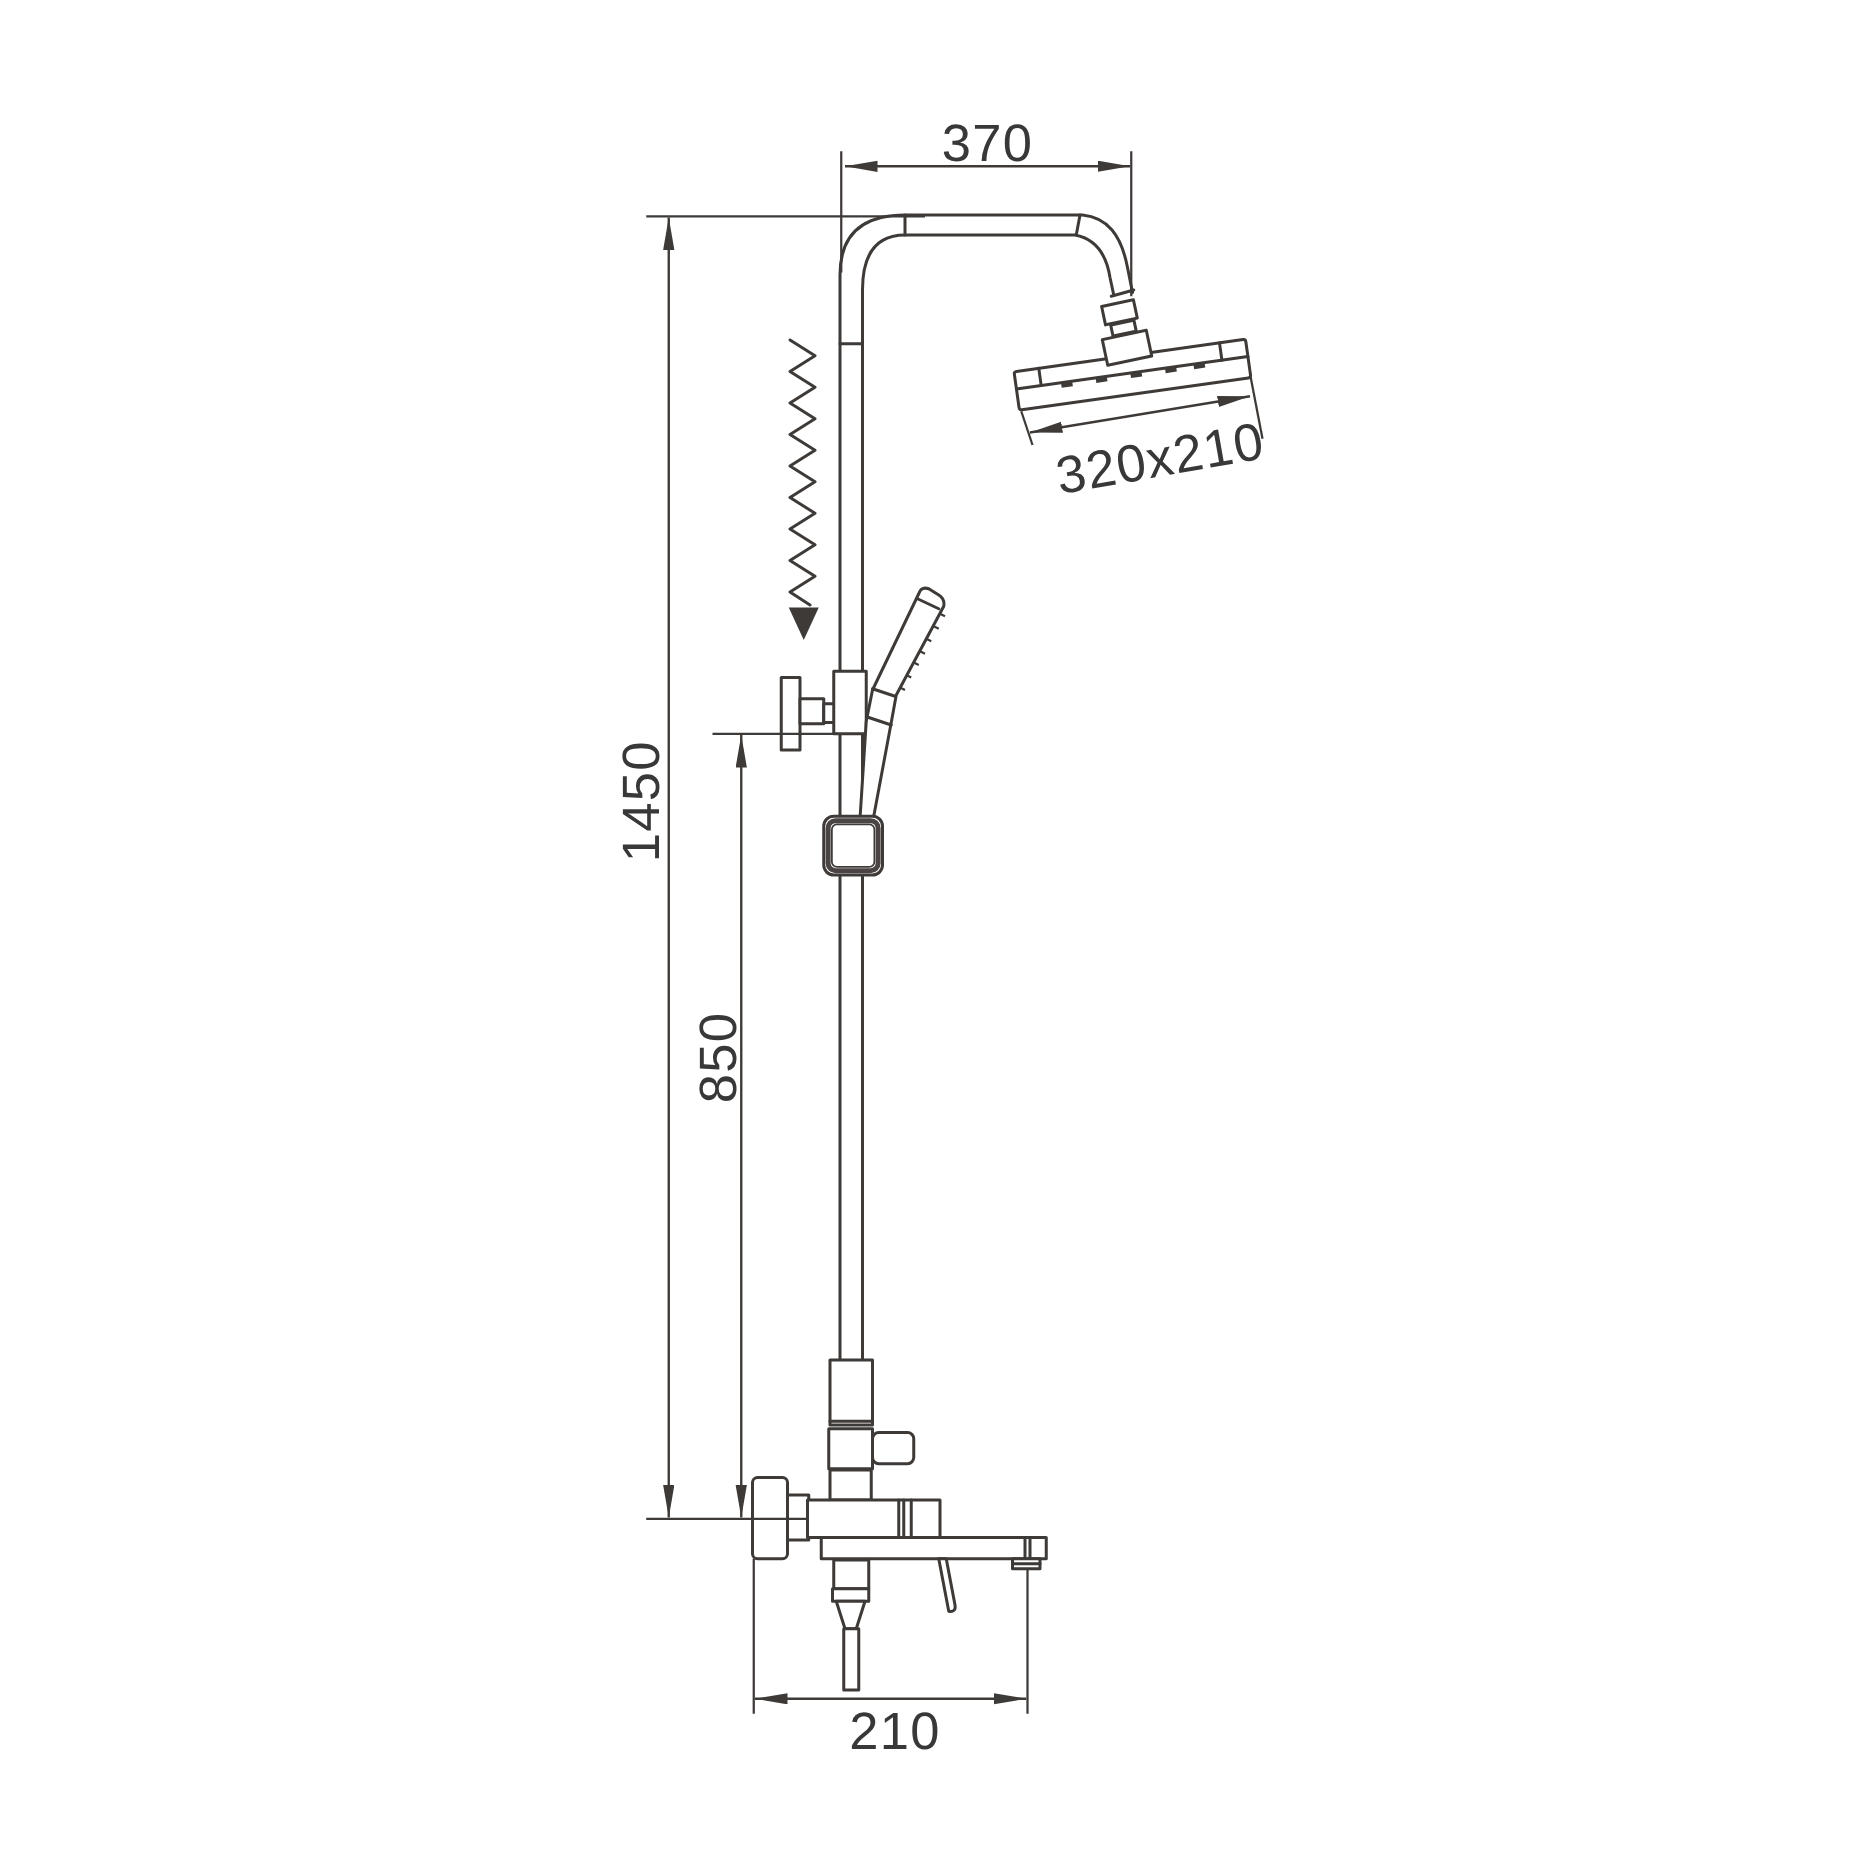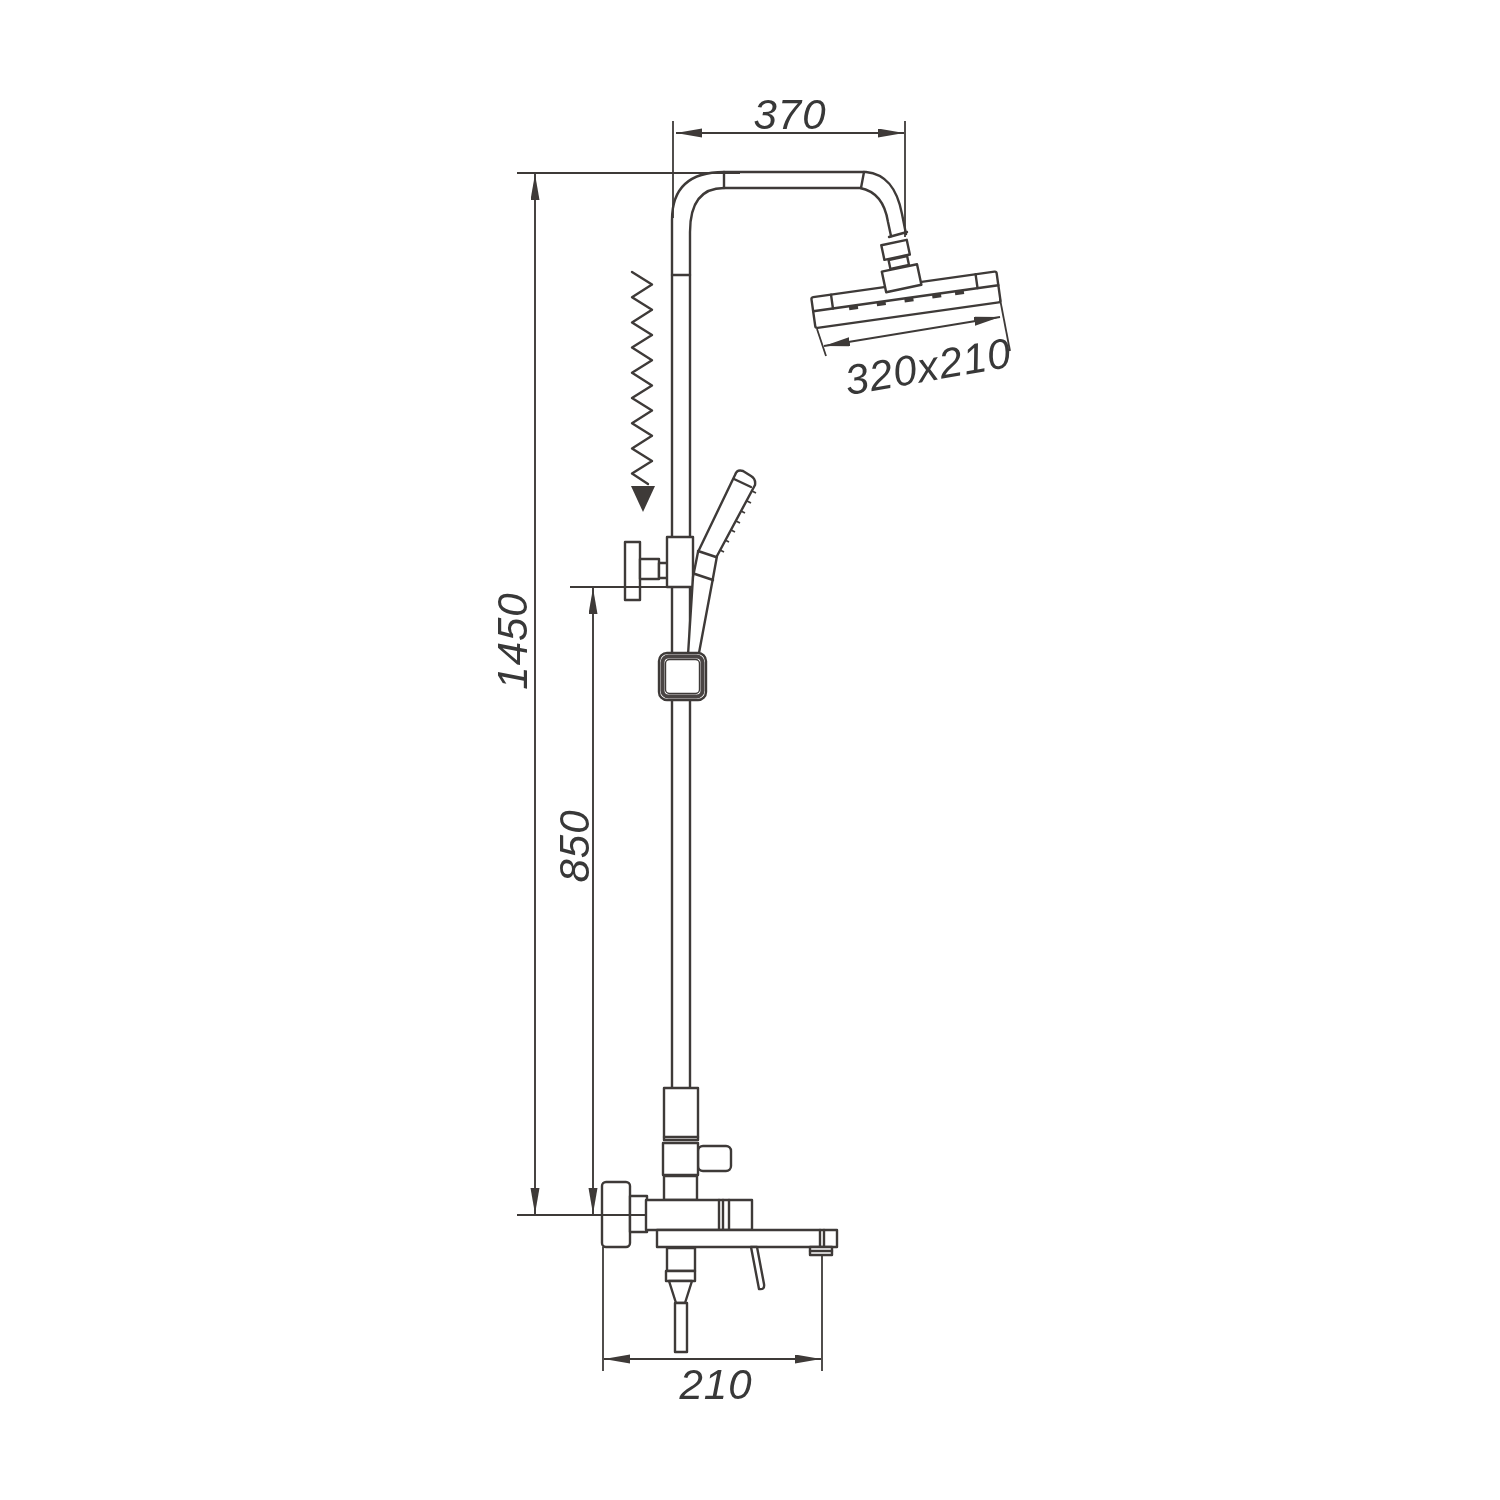--- a/index.html
+++ b/index.html
@@ -5,21 +5,20 @@
   :root{
     --ln:#3e3a38;
     --tx:#383838;
   }
   html,body{margin:0;padding:0;background:#ffffff;}
   .stage{
     position:relative;
     width:1500px;height:1500px;
     background:#ffffff;
     overflow:hidden;
-    font-style:italic;
   }
   svg{position:absolute;left:0;top:0;}
   .part{fill:#ffffff;stroke:var(--ln);stroke-width:2.4;stroke-linejoin:round;}
   .oline{fill:none;stroke:var(--ln);stroke-width:2.4;stroke-linejoin:round;stroke-linecap:round;}
   .thin{fill:none;stroke:var(--ln);stroke-width:1.8;}
   .dim{fill:none;stroke:var(--ln);stroke-width:1.9;}
   .solid{fill:var(--ln);stroke:none;}
   .band{fill:none;stroke:#4a4544;stroke-width:4;}
   .hair{fill:none;stroke:var(--ln);stroke-width:1.4;}
   .dimtxt{

